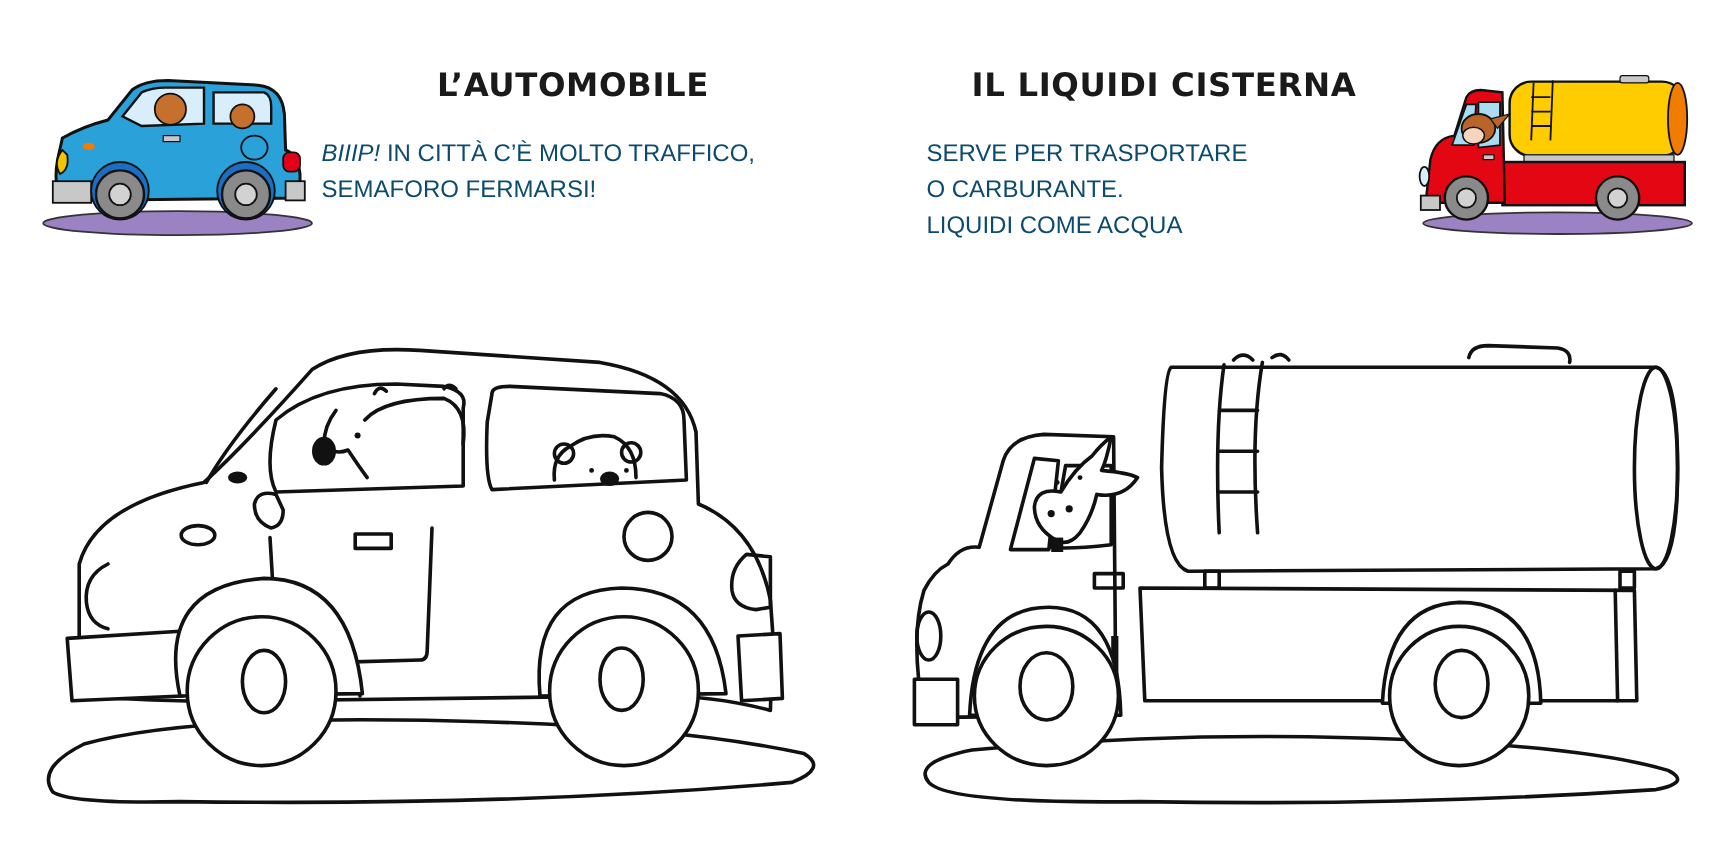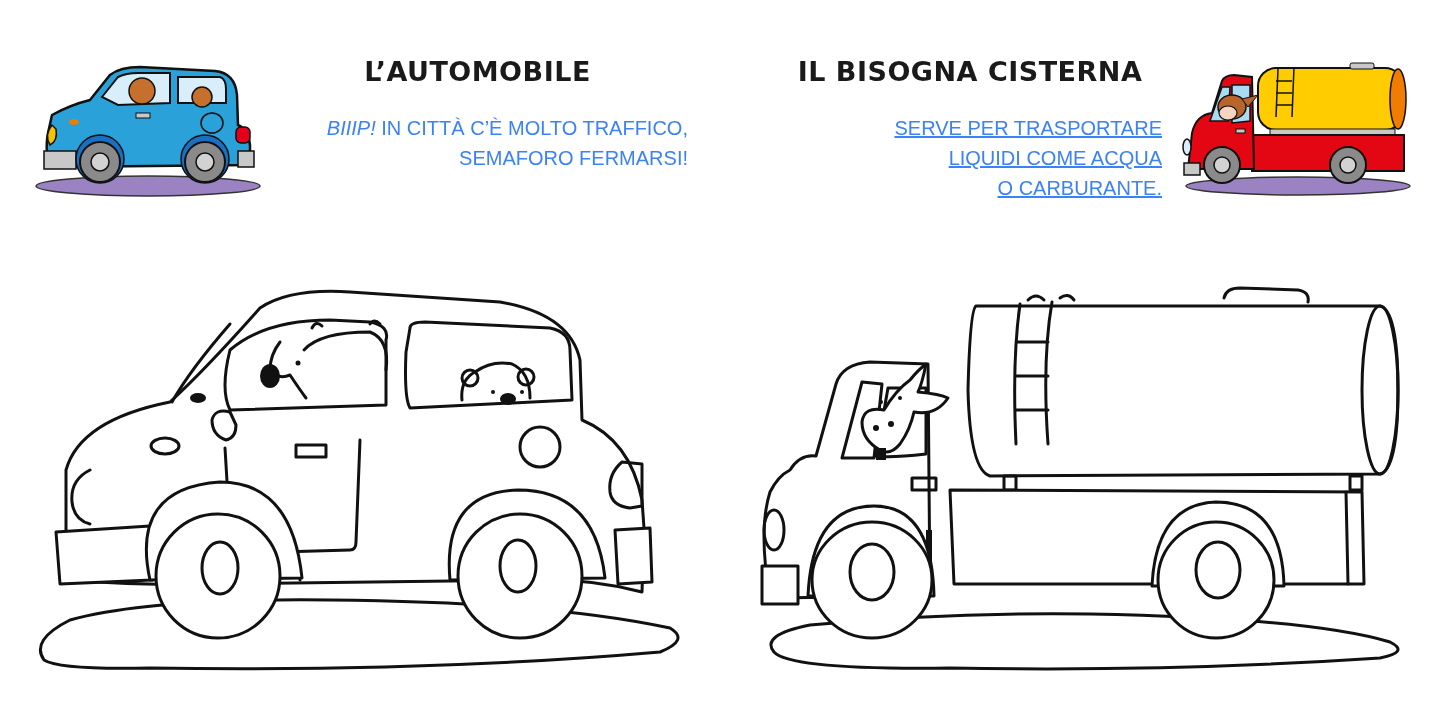--- a/index.html
+++ b/index.html
@@ -1,21 +1,21 @@
 <!DOCTYPE html>
 <html><head>
 <meta charset="utf-8">
 <style>
   html, body { margin:0; padding:0; background:#ffffff; }
   body { width:1445px; height:722px; position:relative; overflow:hidden; font-family:"DejaVu Sans", sans-serif; color:#1a1a1a; }
   .page { position:absolute; top:0; height:598px;padding-left:28px; }
   .page-left { left:0; width:722px; }
   .page-right { left:722px; width:723px; }
   .title { position:absolute; font-family:"DejaVu Sans", sans-serif; font-weight:bold; font-size:27px; letter-spacing:0.5px; color:#1a1a1a; white-space:nowrap; text-align:center; }
-  .desc { position:absolute; font-family:"Liberation Sans", sans-serif; font-size:20px; line-height:30px; color:#3b82f6; text-align:right; white-space:nowrap; }
+  .desc { position:absolute; font-family:"Liberation Sans", sans-serif; font-size:20px; line-height:30px; color:#0c4a6e; text-align:left; white-space:nowrap; }
   .desc .line { display:block; }
   .desc em { font-style:italic; }
   svg { position:absolute; overflow:visible; }
   .ink { fill:none; stroke:#111; stroke-width:3; stroke-linecap:round; stroke-linejoin:round; }
   .inkf { fill:#fff; stroke:#111; stroke-width:3; stroke-linecap:round; stroke-linejoin:round; }
 </style>
 </head>
 <body>
 
 <div class="page page-left">
@@ -80,26 +80,26 @@
     <circle class="inkf" cx="188" cy="296" r="62"></circle>
     <ellipse class="ink" cx="190" cy="288" rx="18" ry="26"></ellipse>
     <path class="inkf" d="M420 300 Q412 212 488 210 Q565 210 575 298 Z"></path>
     <circle class="inkf" cx="490" cy="296" r="62"></circle>
     <ellipse class="ink" cx="488" cy="286" rx="18" ry="26"></ellipse>
   </svg>
 </div>
 
 <div class="page page-right">
 
-  <div class="title" style="left:68px; top:56px; width:360px;">IL BISOGNA CISTERNA</div>
+  <div class="title" style="left:68px; top:56px; width:360px;">IL LIQUIDI CISTERNA</div>
 
-  <div class="desc" style="left:40px; top:113px; width:400px;text-decoration:underline;">
+  <div class="desc" style="left:50px; top:113px; width:400px;">
     <span class="line">SERVE PER TRASPORTARE</span>
+    <span class="line">O CARBURANTE.</span>
     <span class="line">LIQUIDI COME ACQUA</span>
-    <span class="line">O CARBURANTE.</span>
   </div>
 
   <svg width="250" height="150" style="left:448px; top:55px;" viewBox="0 0 250 150">
     <ellipse cx="128" cy="131" rx="112" ry="9" fill="#9b82c2" stroke="#333" stroke-width="1.5"></ellipse>
     <rect x="88" y="13" width="145" height="62" rx="18" fill="#ffcc00" stroke="#111" stroke-width="2"></rect>
     <ellipse cx="228" cy="44" rx="8" ry="30" fill="#f07d00" stroke="#111" stroke-width="1.5"></ellipse>
     <rect x="180" y="8" width="24" height="6" rx="2" fill="#c8c8c8" stroke="#111" stroke-width="1"></rect>
     <path d="M108 14 L106 62 M124 12 L122 62 M106 26 L122 26 M106 38 L122 38 M106 50 L122 50" stroke="#111" stroke-width="1.5" fill="none"></path>
     <rect x="100" y="74" width="125" height="6" fill="#c8c8c8" stroke="#111" stroke-width="1"></rect>
     <rect x="82" y="80" width="152" height="36" fill="#e30613" stroke="#111" stroke-width="2"></rect>

